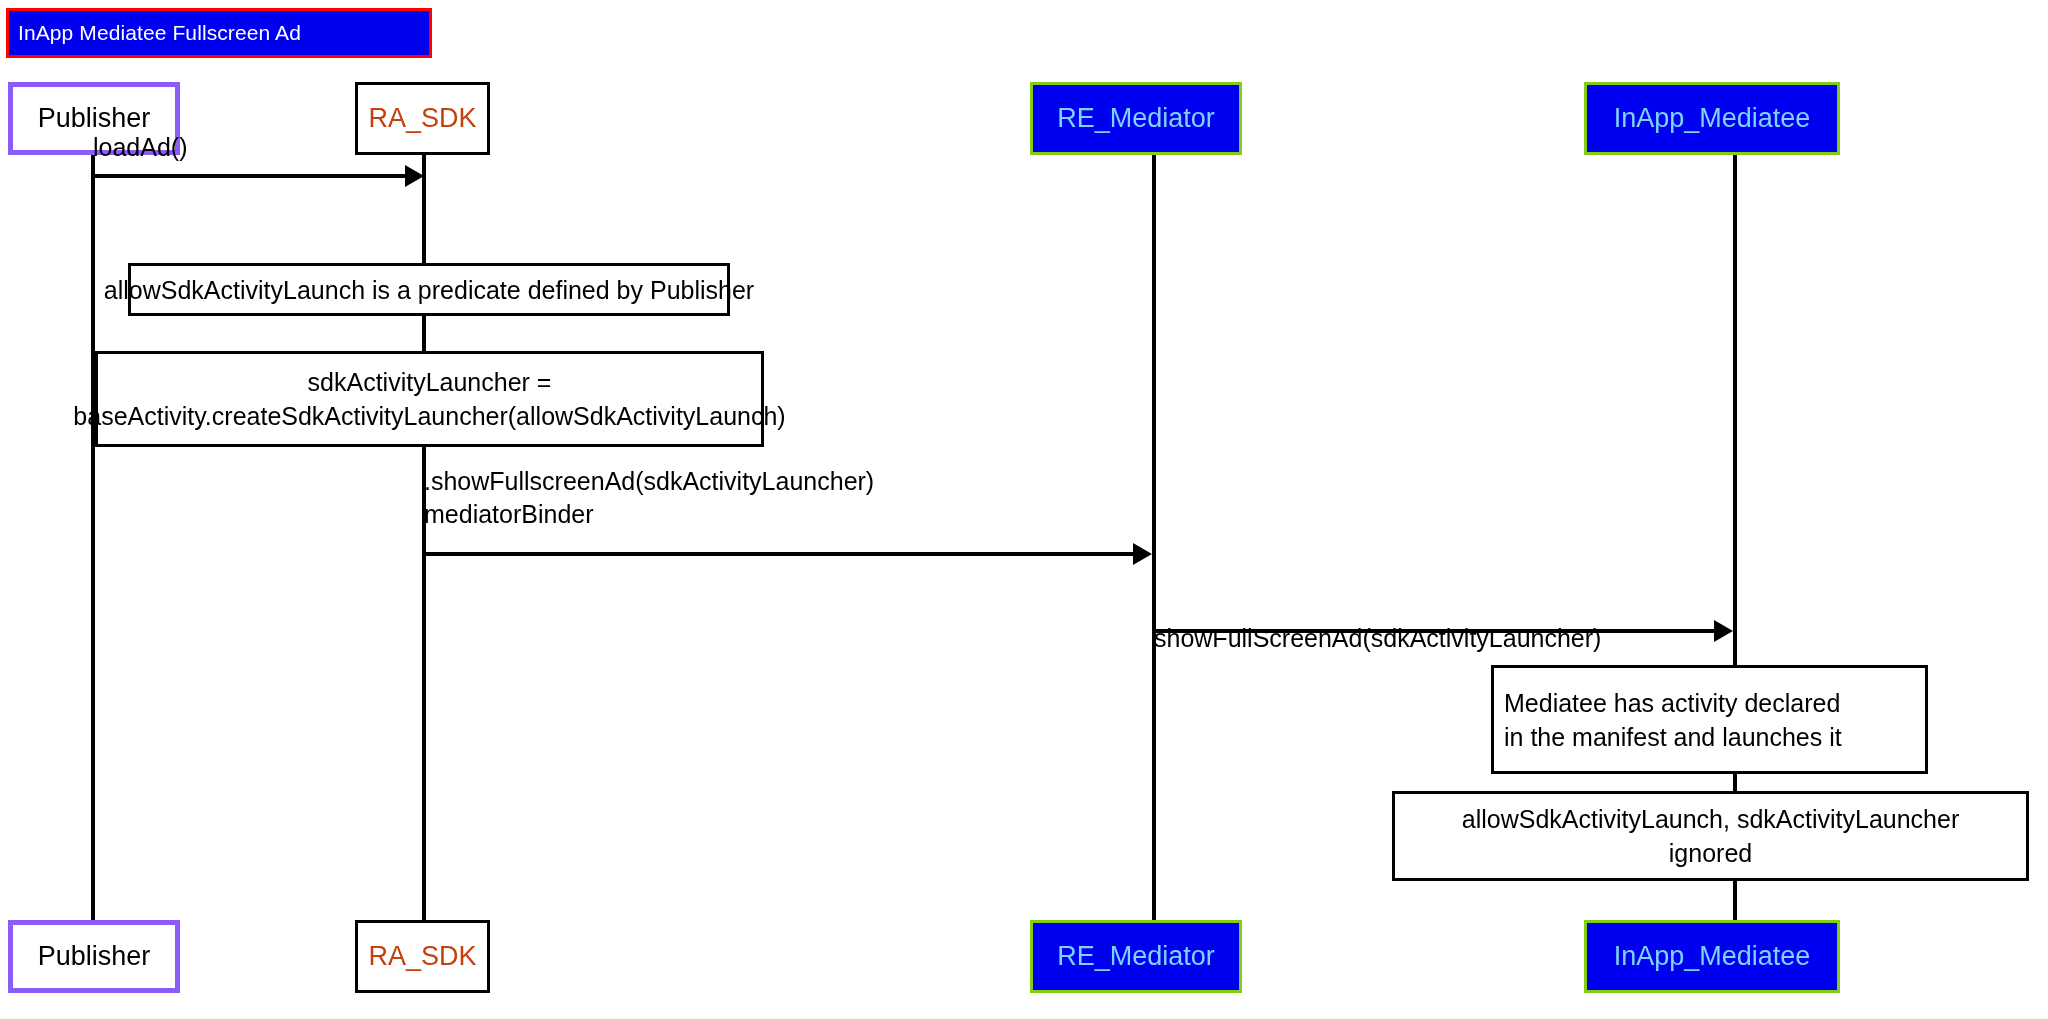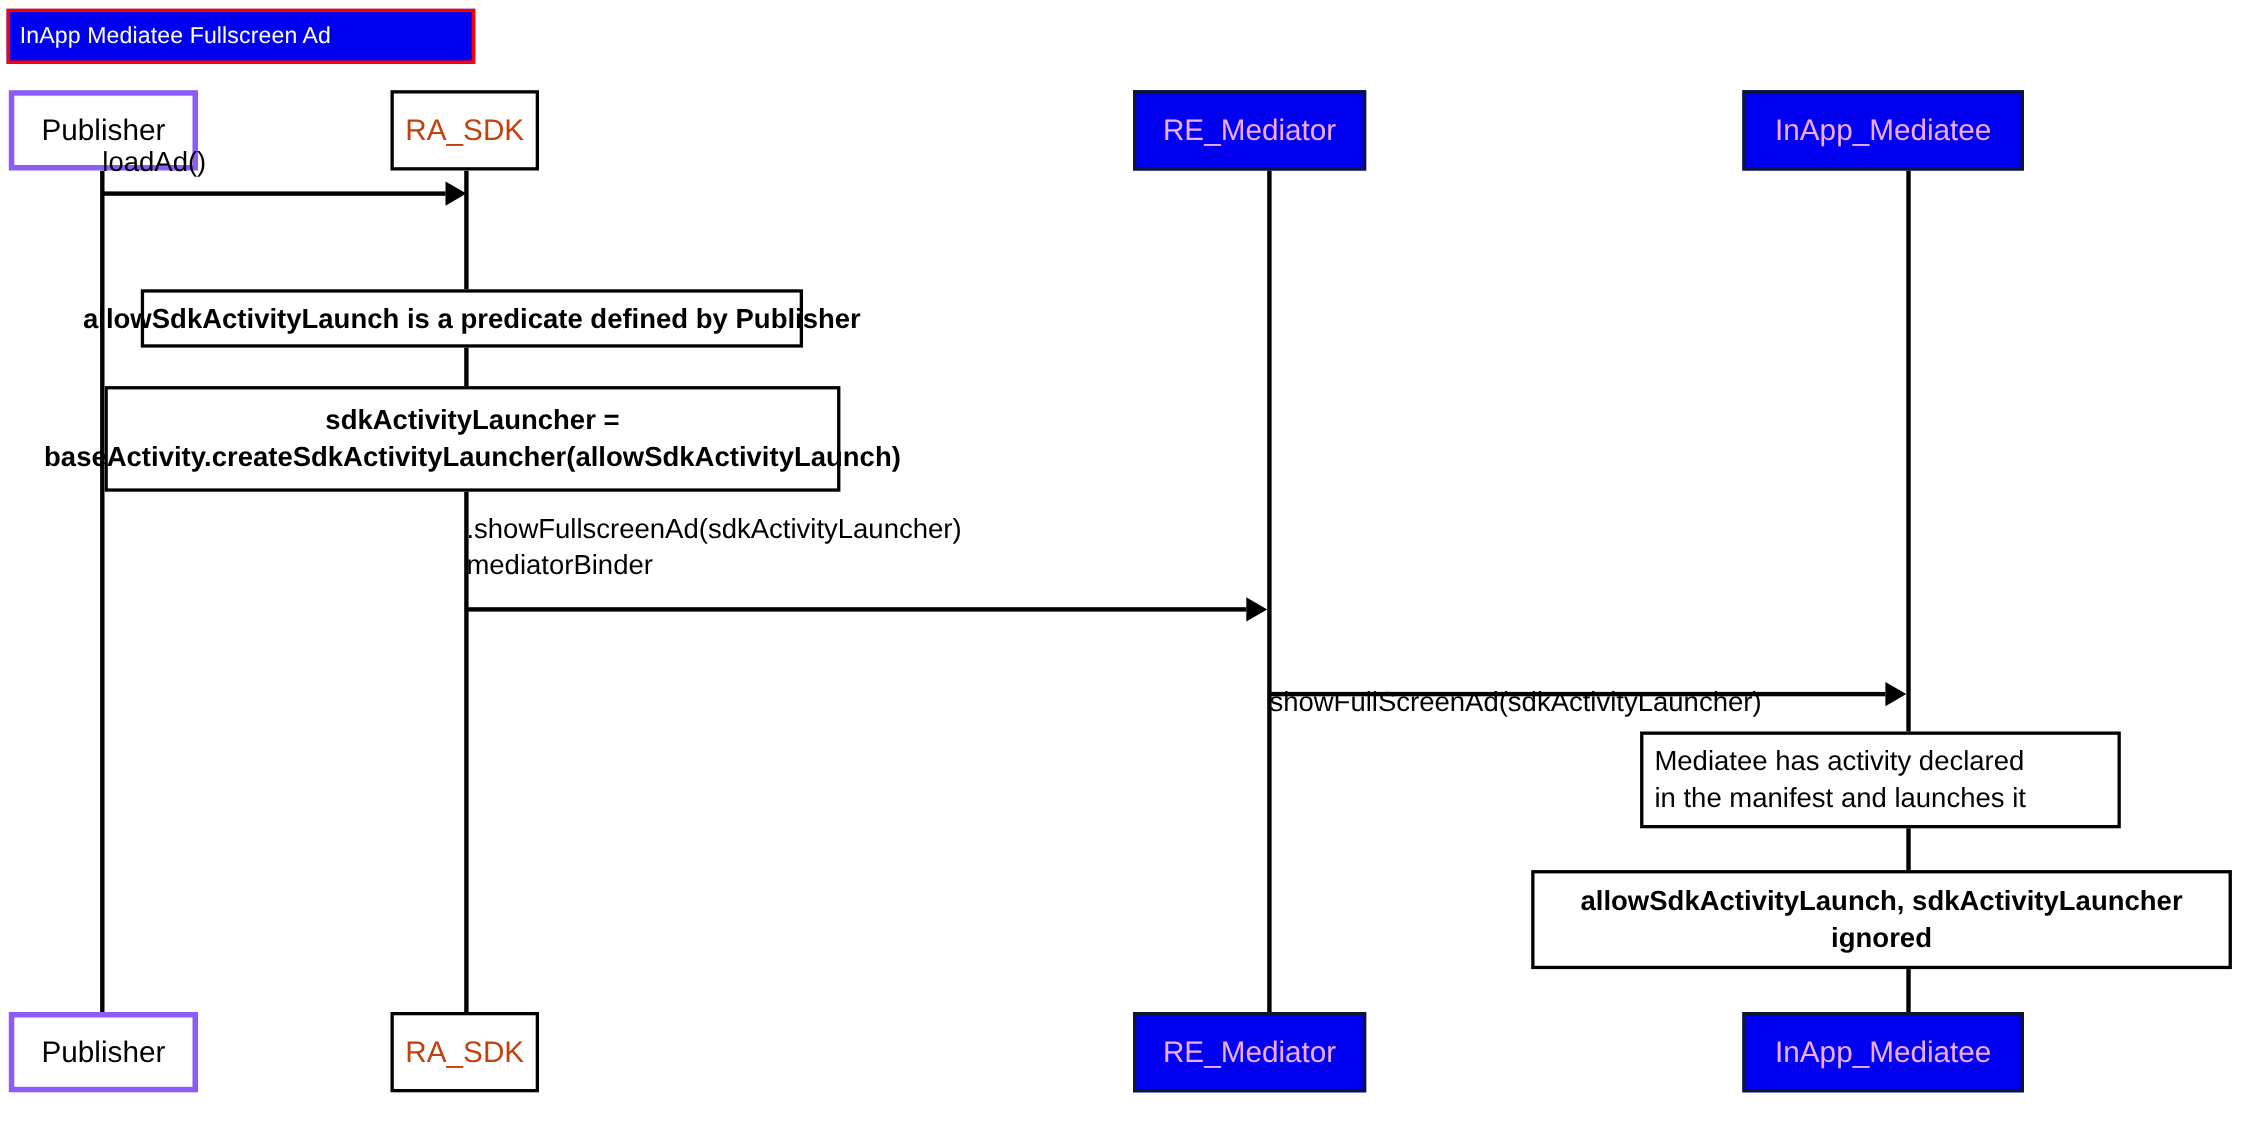--- a/index.html
+++ b/index.html
@@ -49,22 +49,22 @@
     border: 3px solid #000000;
     color: #c2410c;
   }
   .participant.red {
     background: #ffffff;
     border: 5px solid #8b5cf6;
     color: #000000;
   }
   .participant.blue {
     background: #0000f0;
-    border: 3px solid #0f172a;
-    color: #f0abfc;
+    border: 3px solid #84cc16;
+    color: #7dd3fc;
   }
   
   .lifeline {
     position: absolute;
     width: 4px;
     background: #000000;
   }
   
   .note {
     position: absolute;
@@ -73,21 +73,21 @@
     border: 3px solid #000000;
     color: #000000;
     font-size: 25px;
     line-height: 34px;
     display: flex;
     flex-direction: column;
     justify-content: center;
     padding: 4px 10px;
     z-index: 4;
   }
-  .note.center { text-align: center; align-items: center; font-weight: bold; }
+  .note.center { text-align: center; align-items: center; }
   .note.left   { text-align: left;  align-items: flex-start; }
   .note-line { white-space: nowrap; }
   
   .msg-line {
     position: absolute;
     height: 4px;
     background: #000000;
     z-index: 3;
   }
   .msg-head {
@@ -146,21 +146,21 @@
   </div>
   <div class="msg-line" style="left:424px; top:552px; width:709px;"></div>
   <div class="msg-head" style="left:1133px; top:543px;"></div>
 
   <div class="msg-label" style="left:1154px; top:586px; width:580px;margin-top:36px;">
     <span class="msg-line-text">showFullScreenAd(sdkActivityLauncher)</span>
   </div>
   <div class="msg-line" style="left:1154px; top:629px; width:560px;"></div>
   <div class="msg-head" style="left:1714px; top:620px;"></div>
 
-  <div class="note left" style="left:1491px; top:665px; width:437px; height:88px;">
+  <div class="note left" style="left:1491px; top:665px; width:437px; height:109px;">
     <span class="note-line">Mediatee has activity declared</span>
     <span class="note-line">in the manifest and launches it</span>
   </div>
 
   <div class="note center" style="left:1392px; top:791px; width:637px; height:90px;">
     <span class="note-line">allowSdkActivityLaunch, sdkActivityLauncher</span>
     <span class="note-line">ignored</span>
   </div>
 
   <div class="participant red" style="left:8px;    top:920px; width:172px; height:73px;">Publisher</div>

